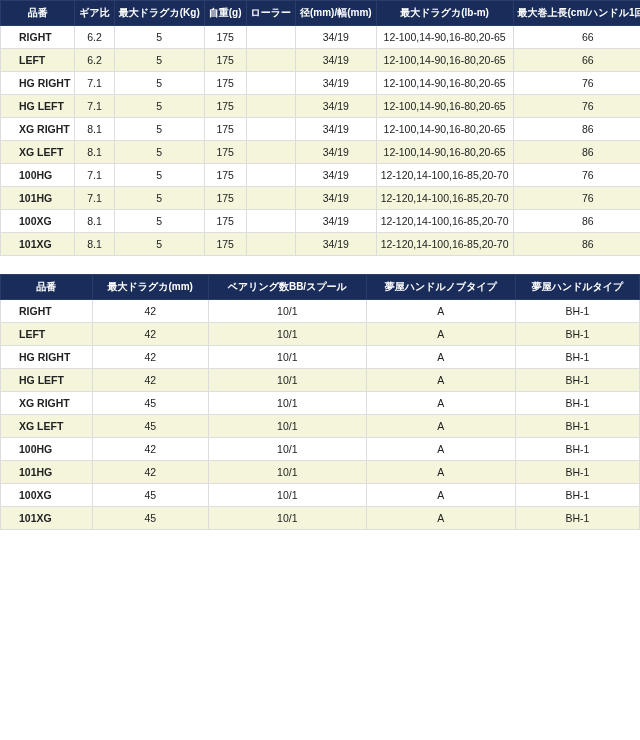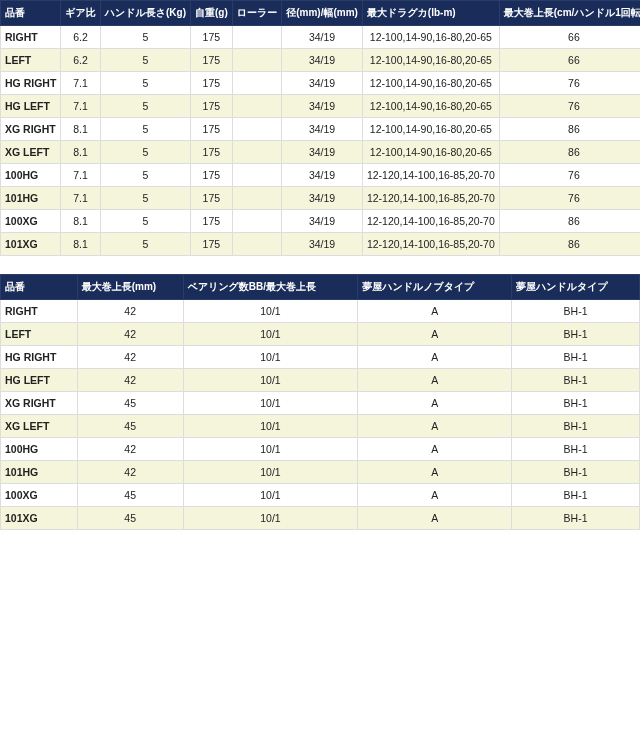--- a/index.html
+++ b/index.html
@@ -16,57 +16,57 @@
     table {
       width: 100%;
       border-collapse: collapse;
     }
     thead tr {
       background: #1a2d5a;
       color: #fff;
     }
     thead th {
       padding: 5px 4px;
-      text-align: left;
+      text-align: center;
       font-size: 10px;
       font-weight: bold;
       border: 1px solid #2a3d6a;
       white-space: nowrap;
     }
     tbody tr {
       background: #fff;
     }
     tbody tr:nth-child(even) {
       background: #f5f5dc;
     }
     tbody td {
       padding: 5px 4px;
       text-align: center;
       border: 1px solid #ddd;
       font-size: 10.5px;
       white-space: nowrap;
     }
     tbody td:first-child {
       text-align: left;
-      padding-left: 4px;
+      padding-left: 18px;
       font-weight: bold;
       font-size: 10.5px;
       margin-left: 44px;
     }
   </style>
 </head>
 <body>
 
 <div class="table-section">
   <table>
     <thead id="thead1">
       <tr>
           <th>品番</th>
           <th>ギア比</th>
-          <th>ハンドル長さ(Kg)</th>
+          <th>最大ドラグカ(Kg)</th>
           <th>自重(g)</th>
           <th>ローラー</th>
           <th>径(mm)/幅(mm)</th>
           <th>最大ドラグカ(lb-m)</th>
           <th>最大巻上長(cm/ハンドル1回転)</th>
         </tr>
     </thead>
     <tbody id="tbody1">
         <tr>
           <td>RIGHT</td>
@@ -170,22 +170,22 @@
         </tr>
       </tbody>
   </table>
 </div>
 
 <div class="table-section">
   <table>
     <thead id="thead2">
       <tr>
           <th>品番</th>
-          <th>最大巻上長(mm)</th>
-          <th>ベアリング数BB/最大巻上長</th>
+          <th>最大ドラグカ(mm)</th>
+          <th>ベアリング数BB/スプール</th>
           <th>夢屋ハンドルノブタイプ</th>
           <th>夢屋ハンドルタイプ</th>
         </tr>
     </thead>
     <tbody id="tbody2">
         <tr>
           <td>RIGHT</td>
           <td>42</td>
           <td>10/1</td>
           <td>A</td>

